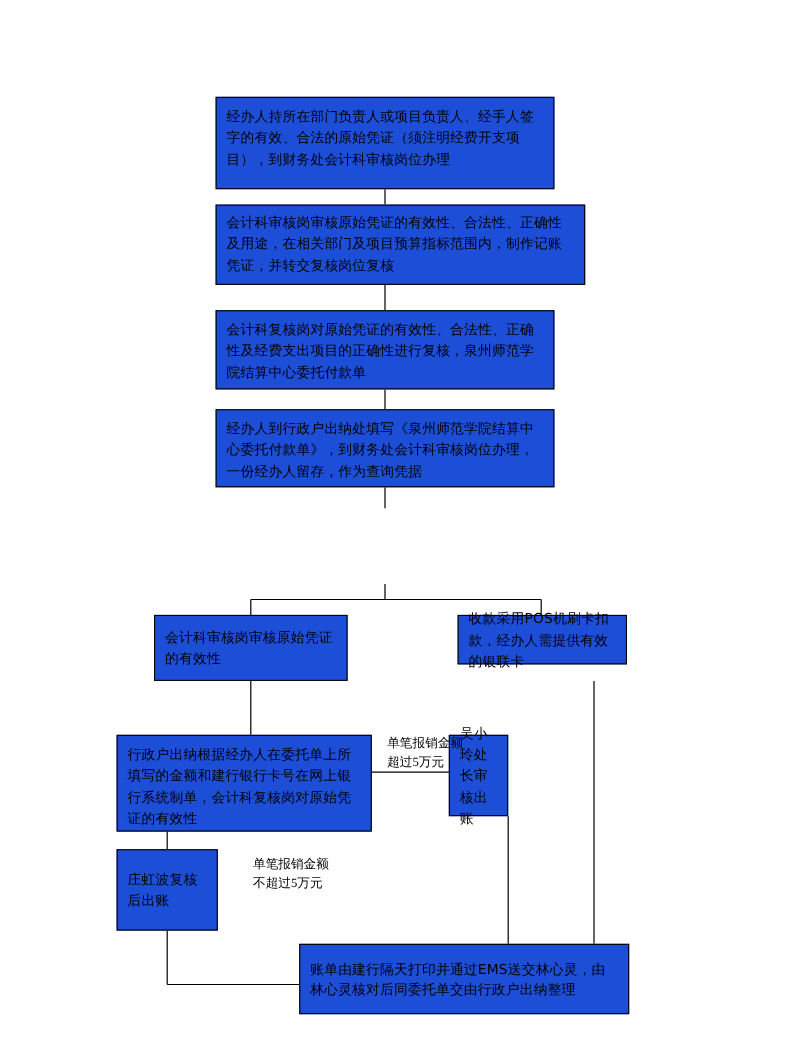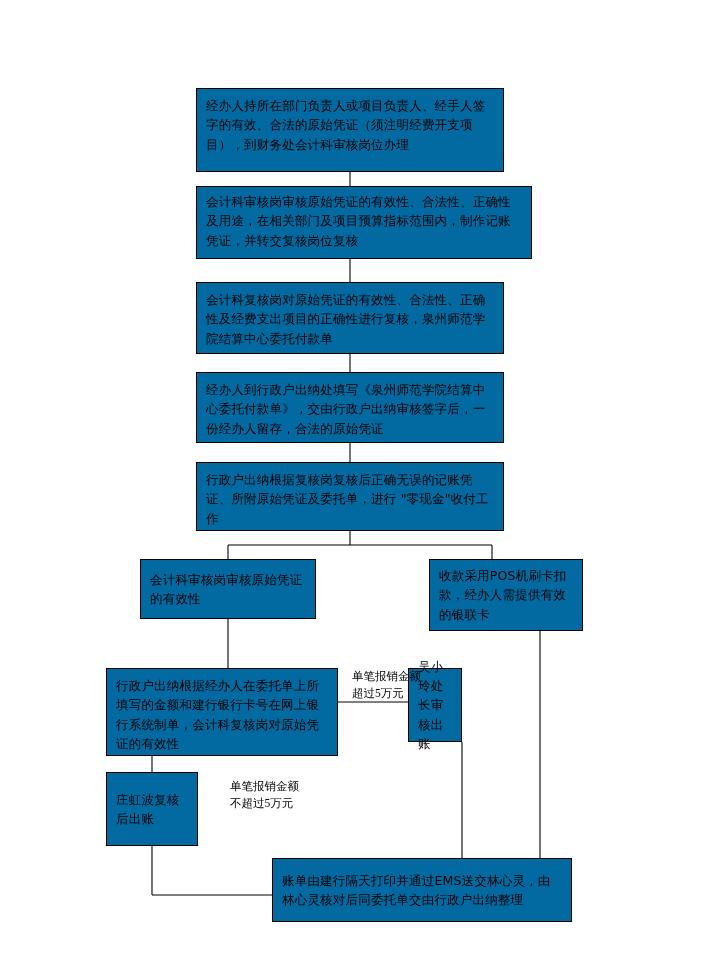--- a/index.html
+++ b/index.html
@@ -14,21 +14,21 @@
     position: relative;
     width: 720px;
     height: 960px;
     background: #ffffff;
     overflow: hidden;
   }
   .node {
     position: absolute;
     box-sizing: border-box;
     border: 1px solid #000000;
-    background: #0369a1;
+    background: #1d4ed8;
     font-size: 12.5px;
     line-height: 1.55;
     color: #000000;
     padding: 7px 9px;
     text-align: left;
     white-space: pre-wrap;
     letter-spacing: 0.2px;
   }
   .node.center {
     display: flex;
@@ -90,27 +90,26 @@
 
     <line x1="540" y1="619" x2="540" y2="858"></line>
   </svg>
 
   <div class="node" style="left:196px; top:88px; width:308px; height:84px;">经办人持所在部门负责人或项目负责人、经手人签字的有效、合法的原始凭证（须注明经费开支项目），到财务处会计科审核岗位办理</div>
 
   <div class="node" style="left:196px; top:186px; width:336px; height:73px;font-family:Liberation Mono, monospace;">会计科审核岗审核原始凭证的有效性、合法性、正确性及用途，在相关部门及项目预算指标范围内，制作记账凭证，并转交复核岗位复核</div>
 
   <div class="node" style="left:196px; top:282px; width:308px; height:72px;">会计科复核岗对原始凭证的有效性、合法性、正确性及经费支出项目的正确性进行复核，泉州师范学院结算中心委托付款单</div>
 
-  <div class="node" style="left:196px; top:372px; width:308px; height:71px;">经办人到行政户出纳处填写《泉州师范学院结算中心委托付款单》，交由行政户出纳审核签字后，一份经办人留存，合法的原始凭证</div>
+  <div class="node" style="left:196px; top:372px; width:308px; height:71px;">经办人到行政户出纳处填写《泉州师范学院结算中心委托付款单》，到财务处会计科审核岗位办理，一份经办人留存，作为查询凭据</div>
 
-  <div class="node" style="left:196px; top:462px; width:308px; height:69px;">行政户出纳根据复核岗复核后正确无误的记账凭证、所附原始凭证及委托单，进行 "零现金"收付工作</div>
 
   <div class="node center" style="left:140px; top:559px; width:176px; height:60px;">会计科审核岗审核原始凭证的有效性</div>
 
-  <div class="node center" style="left:429px; top:559px; width:154px; height:72px;">收款采用POS机刷卡扣款，经办人需提供有效的银联卡</div>
+  <div class="node center" style="left:416px; top:559px; width:154px; height:45px;">收款采用POS机刷卡扣款，经办人需提供有效的银联卡</div>
 
   <div class="node" style="left:106px; top:668px; width:232px; height:88px;">行政户出纳根据经办人在委托单上所填写的金额和建行银行卡号在网上银行系统制单，会计科复核岗对原始凭证的有效性</div>
 
   <div class="node center" style="left:408px; top:668px; width:54px; height:74px;">吴小玲处长审核出账</div>
 
   <div class="node center" style="left:106px; top:772px; width:92px; height:74px;">庄虹波复核后出账</div>
 
   <div class="node center" style="left:272px; top:858px; width:300px; height:64px;">账单由建行隔天打印并通过EMS送交林心灵，由林心灵核对后同委托单交由行政户出纳整理</div>
 
   <div class="label" style="left:352px; top:668px; width:76px;">单笔报销金额超过5万元</div>

